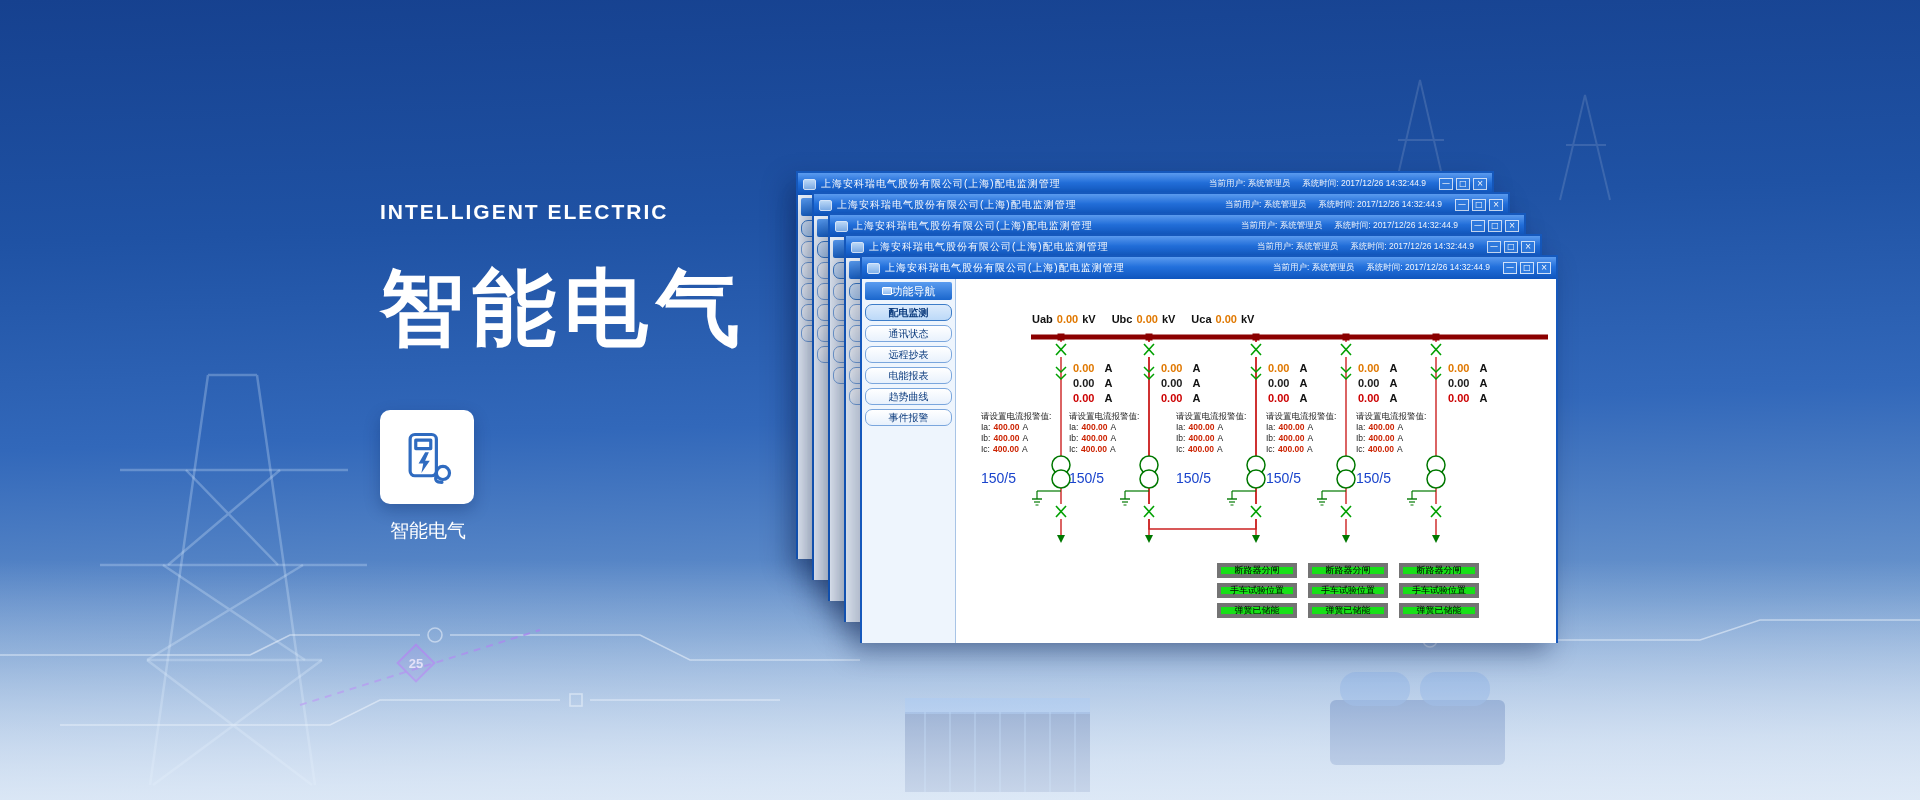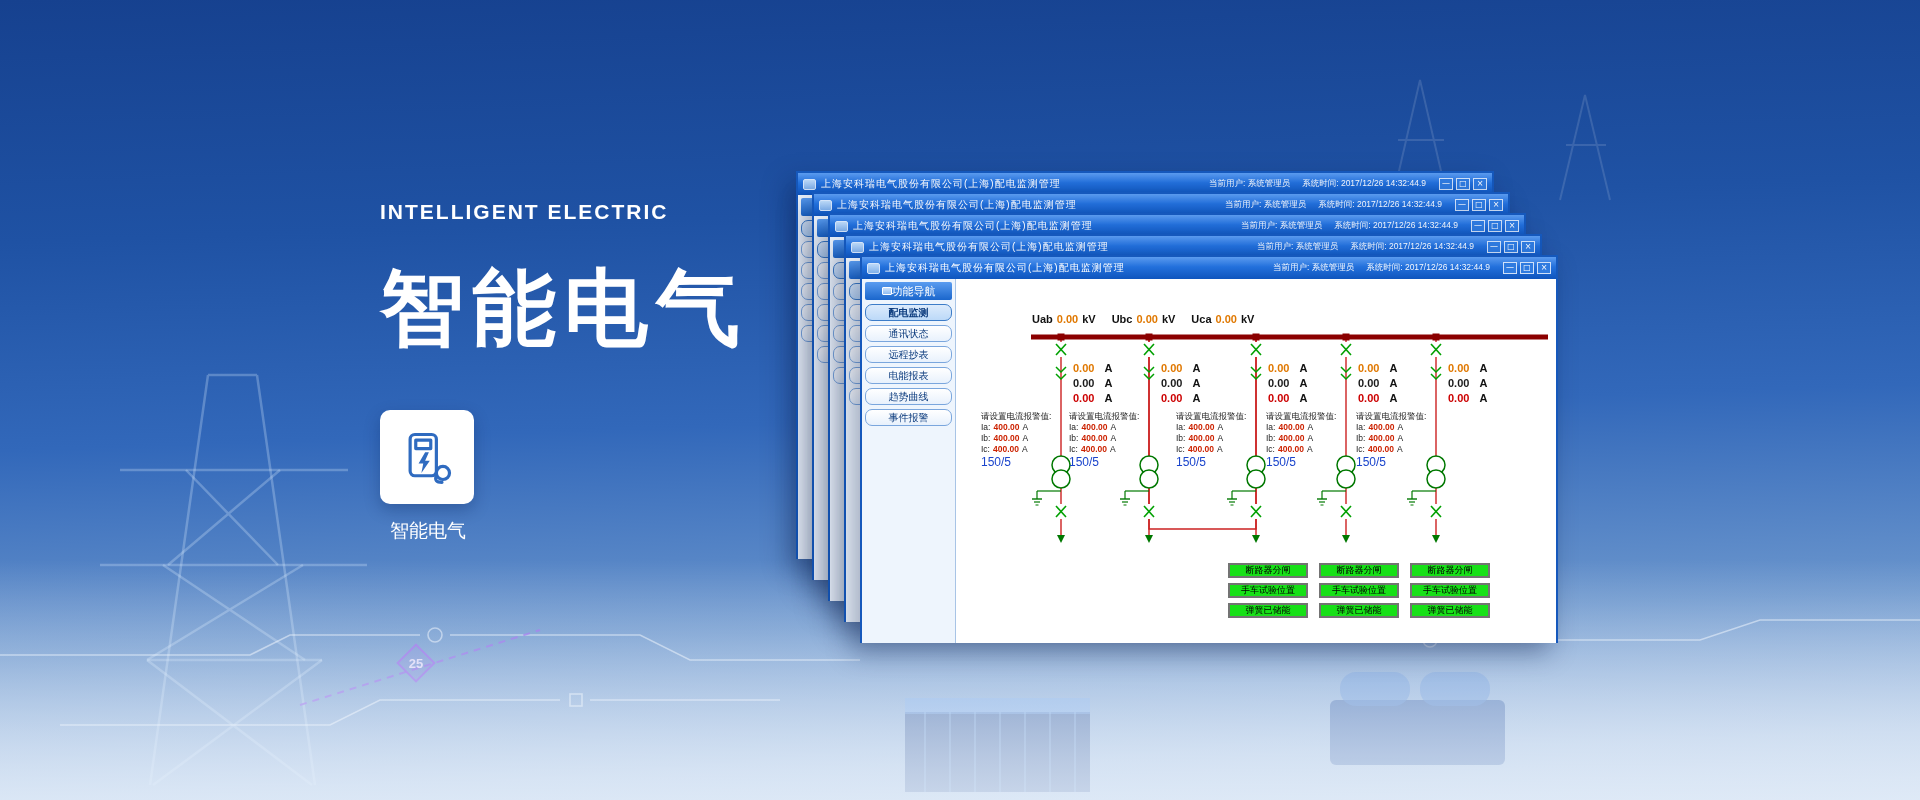--- a/index.html
+++ b/index.html
@@ -63,25 +63,25 @@
   #overlay { position:absolute; left:0; top:0; width:100%; height:100%; }
 
   .cur-group { position:absolute; font-size:11px; font-weight:bold; line-height:15px;text-align:center; }
   .cur-unit { color:#111; margin-left:10px; }
   .cur-row.c0 .cur-val { color:#e07800; }
   .cur-row.c1 .cur-val { color:#1a1a1a; }
   .cur-row.c2 .cur-val { color:#cc0000; }
 
   .alarm { position:absolute; width:80px; font-size:8.5px; color:#222; line-height:11px; }
   .alarm-val { color:#cc2200; margin:0 3px; font-weight:bold; }
-  .ct { color:#1a44cc; font-size:12px; margin-top:2px; }
+  .ct { color:#1a44cc; font-size:14px; margin-top:18px; }
 
   .status-group { position:absolute; display:flex; flex-direction:column; gap:5px; }
-  .status-btn { width:80px; height:15px; background:#17e017; border:2px solid #737373; color:#000;
-    font-size:9px; display:flex; align-items:center; justify-content:center;margin-left:11px; }
+  .status-btn { width:80px; height:15px; background:#17e017; border:4px solid #737373; color:#000;
+    font-size:9px; display:flex; align-items:center; justify-content:center; }
 </style>
 </head>
 <body>
 
 <svg class="bg-decor" viewBox="0 0 1920 800">
   <defs>
     <linearGradient id="fog" x1="0" y1="0" x2="0" y2="1">
       <stop offset="0" stop-color="#ffffff" stop-opacity="0"></stop>
       <stop offset="1" stop-color="#eaf2fb" stop-opacity="0.75"></stop>
     </linearGradient>

